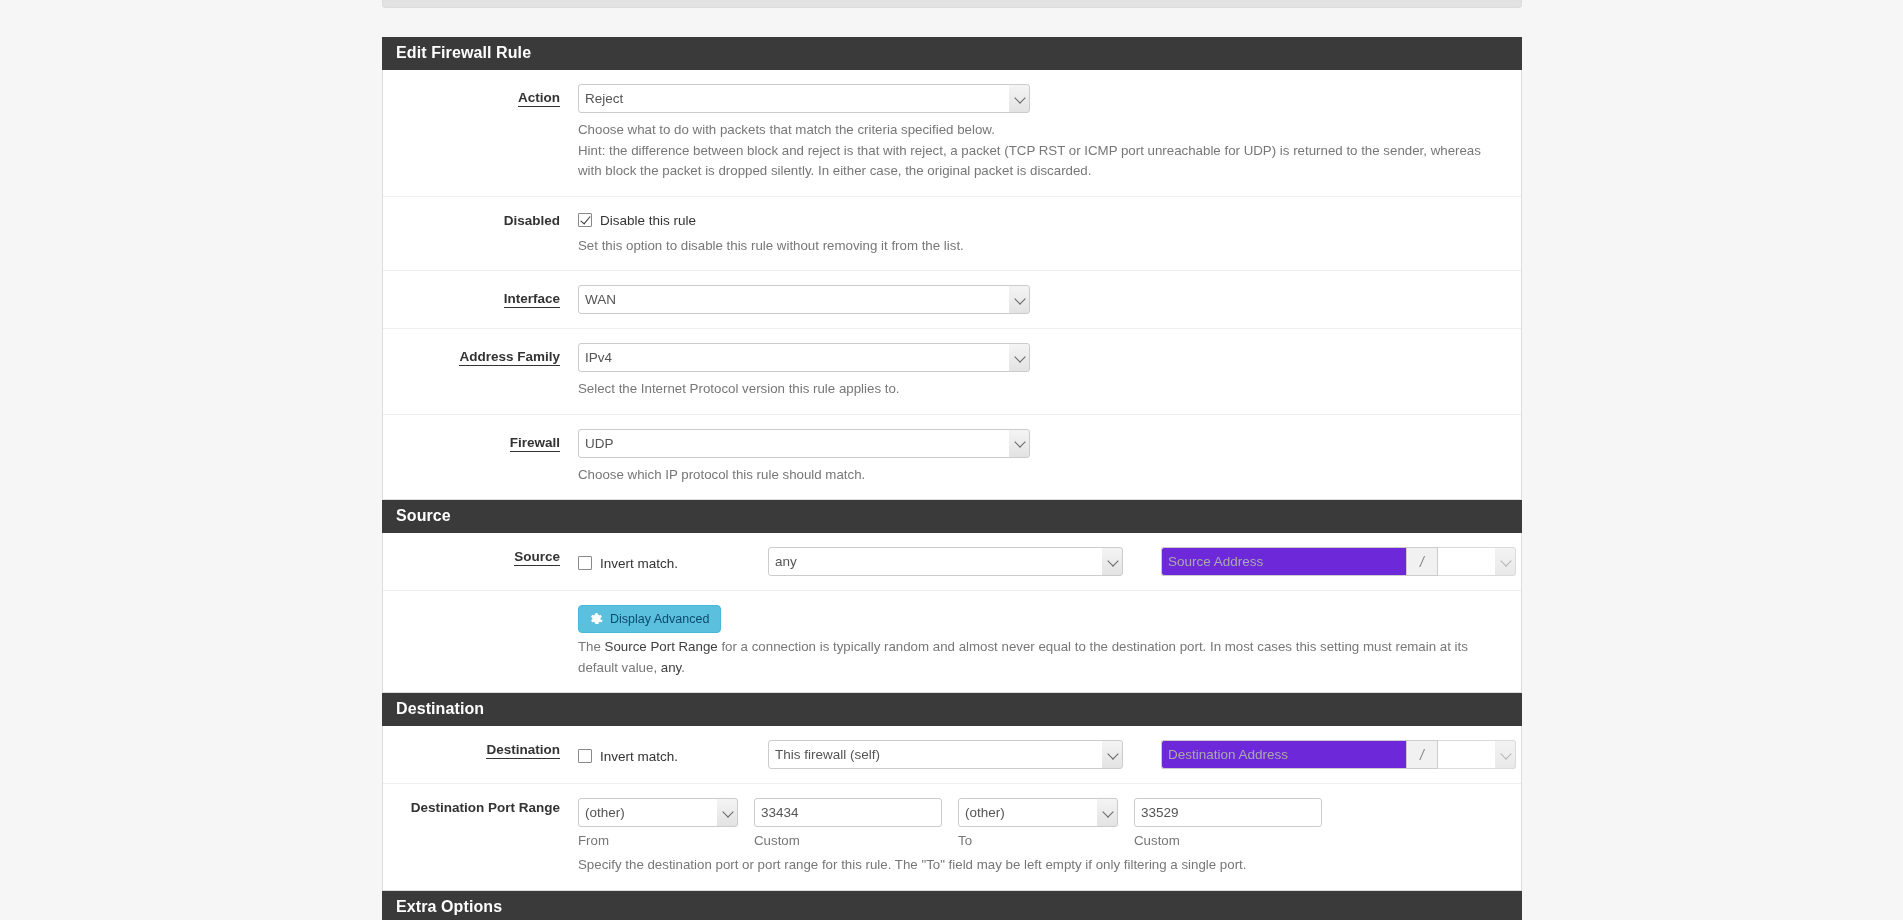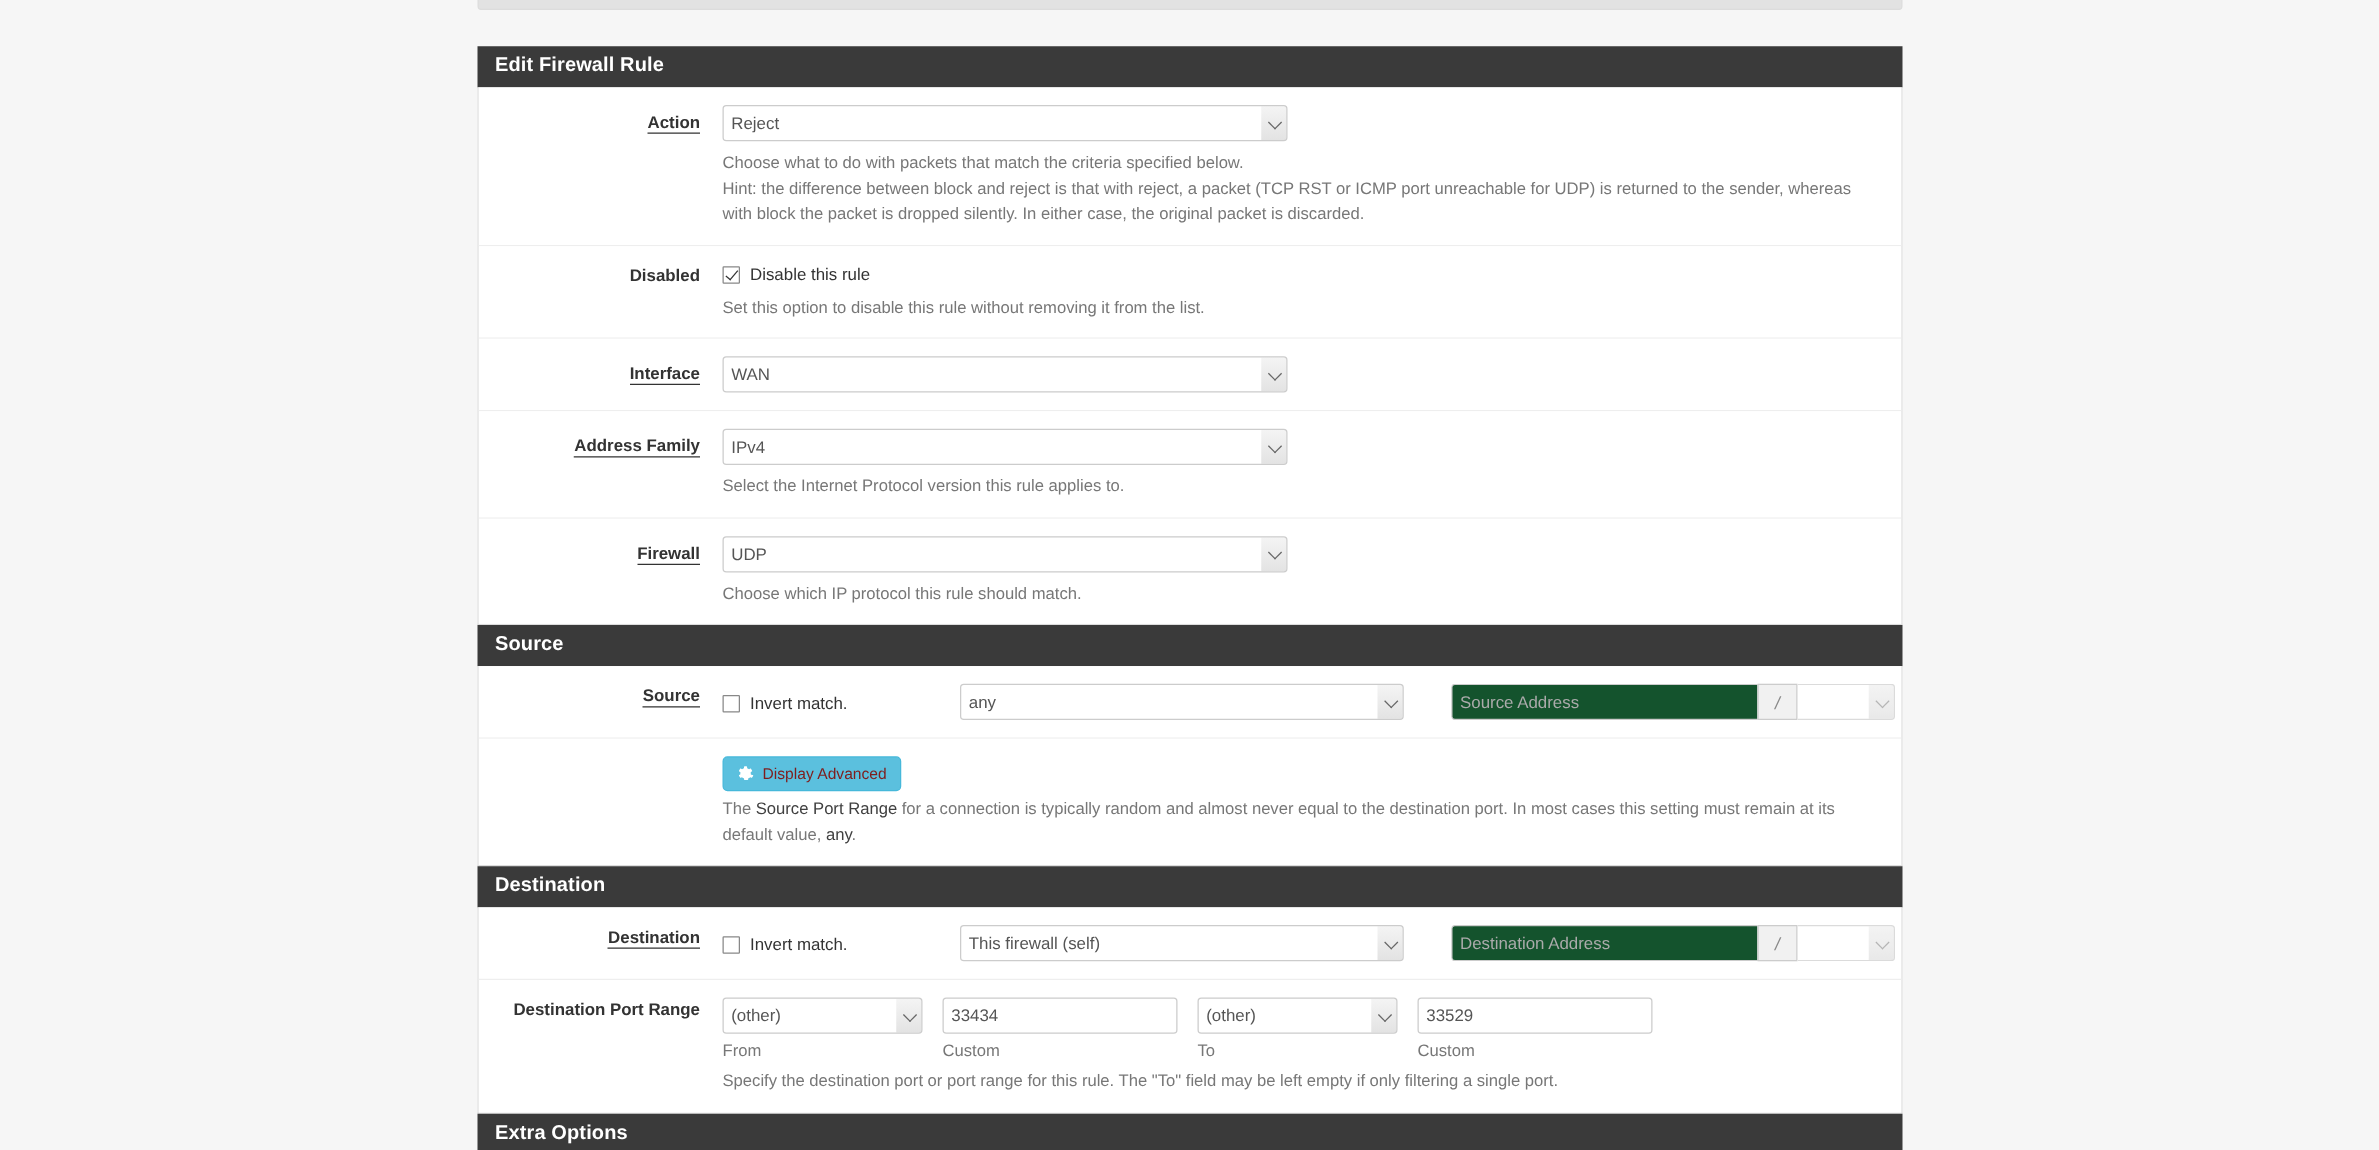--- a/index.html
+++ b/index.html
@@ -95,34 +95,34 @@
   }
   .selwrap.dis::after { border-color: #b5b5b5; }
   .selwrap.dis select.sel { color: #aaa; background-image: linear-gradient(to bottom,#efefef,#e0e0e0); }
 
   .sel-main { width: 452px; }
   .sel-narrow { width: 355px; }
   .sel-port { width: 160px; }
   .sel-mask { width: 78px; }
 
   input.txt::placeholder { color: #aaa; }
-  input.txt[disabled] { background: #14532d; color: #aaa; }
+  input.txt[disabled] { background: #6d28d9; color: #aaa; }
   .addr-input { width: 245px; }
   .port-input { width: 188px; }
 
   .help {
     font-size: 13.3px;
     color: #777;
     line-height: 20.5px;
     margin-top: 7px;
     max-width: 930px;
   }
   .help b { color: #404040; font-weight: normal; }
 
-  .cbx-line { display: inline-flex; align-items: flex-end; gap: 8px; vertical-align: middle; font-size: 13.5px; color: #333; }
+  .cbx-line { display: inline-flex; align-items: center; gap: 8px; vertical-align: middle; font-size: 13.5px; color: #333; }
   .cbx {
     width: 14px; height: 14px;
     border: 1px solid #888;
     background: #fff;
     display: inline-block;
     position: relative;
     flex: 0 0 14px;
     border-radius: 1px;
   }
   .cbx.checked::after {
@@ -152,21 +152,21 @@
   }
   .addr-group .selwrap.dis select.sel {
     border-top-left-radius: 0; border-bottom-left-radius: 0;
     border-left: 0;
   }
 
   .btn-adv {
     display: inline-flex; align-items: center; gap: 7px;
     background: #5bc0de;
     border: 1px solid #46b8da;
-    color: #7f1d1d;
+    color: #0c4a6e;
     font-size: 12.5px;
     font-weight: normal;
     padding: 6px 11px 6px 10px;
     border-radius: 4px;
     cursor: pointer;
     font-family: "Liberation Sans", sans-serif;
   }
   .gear { width: 14px; height: 14px; display: inline-block; }
 
   .port-grid { display: flex; align-items: flex-end; gap: 0; }

